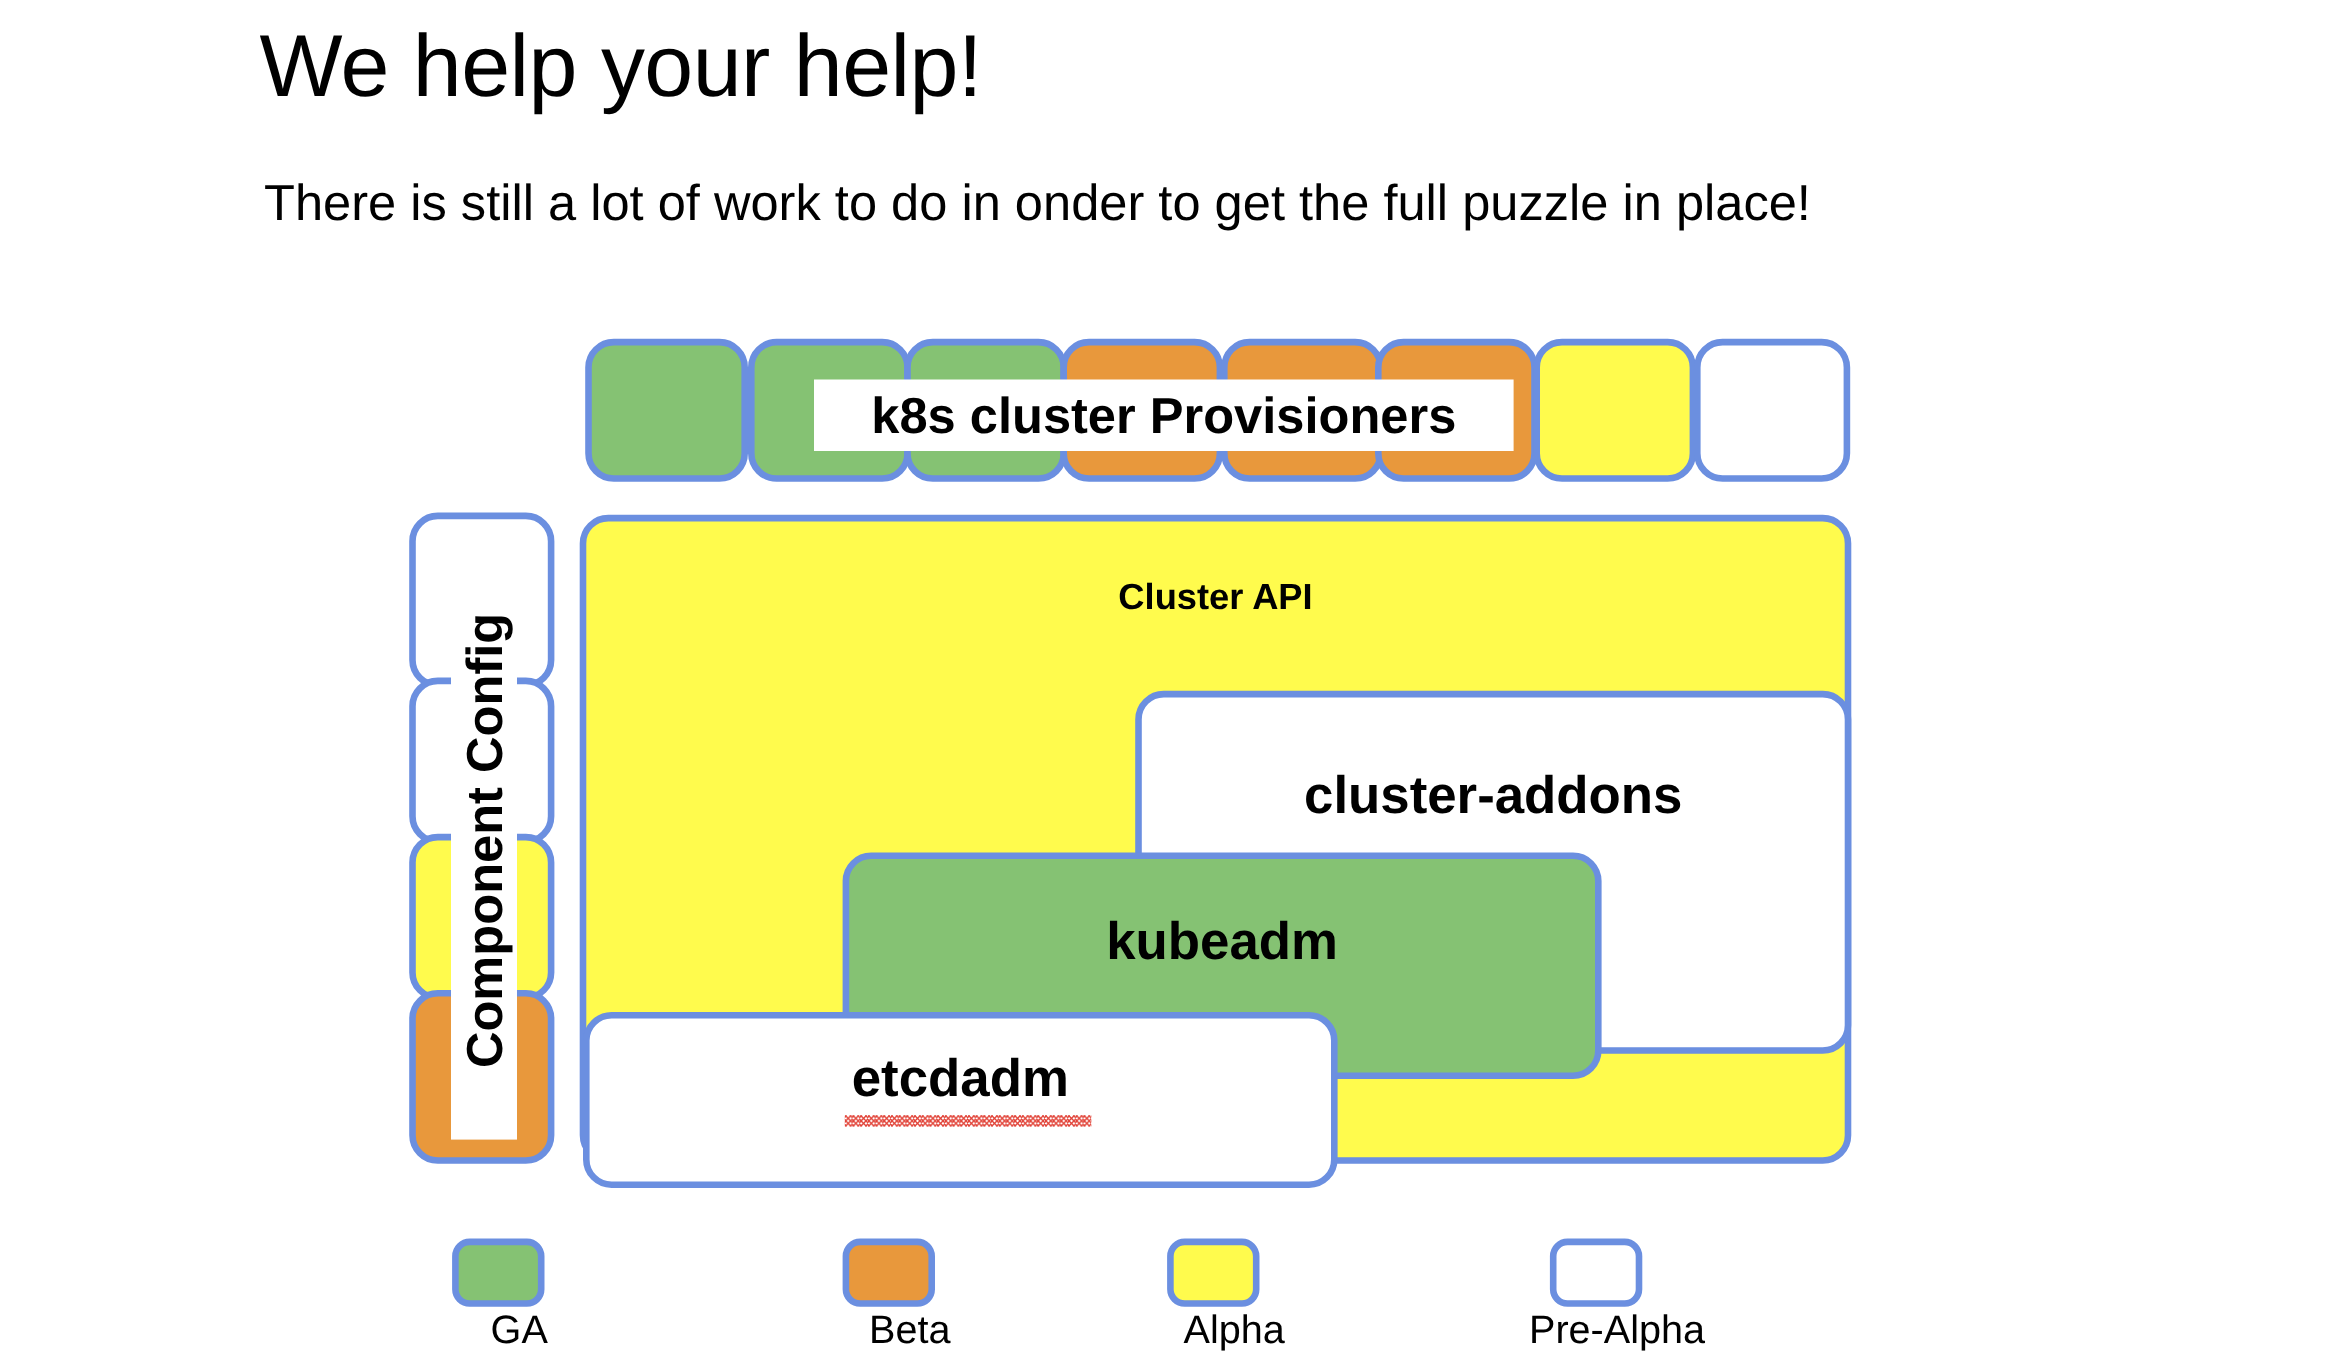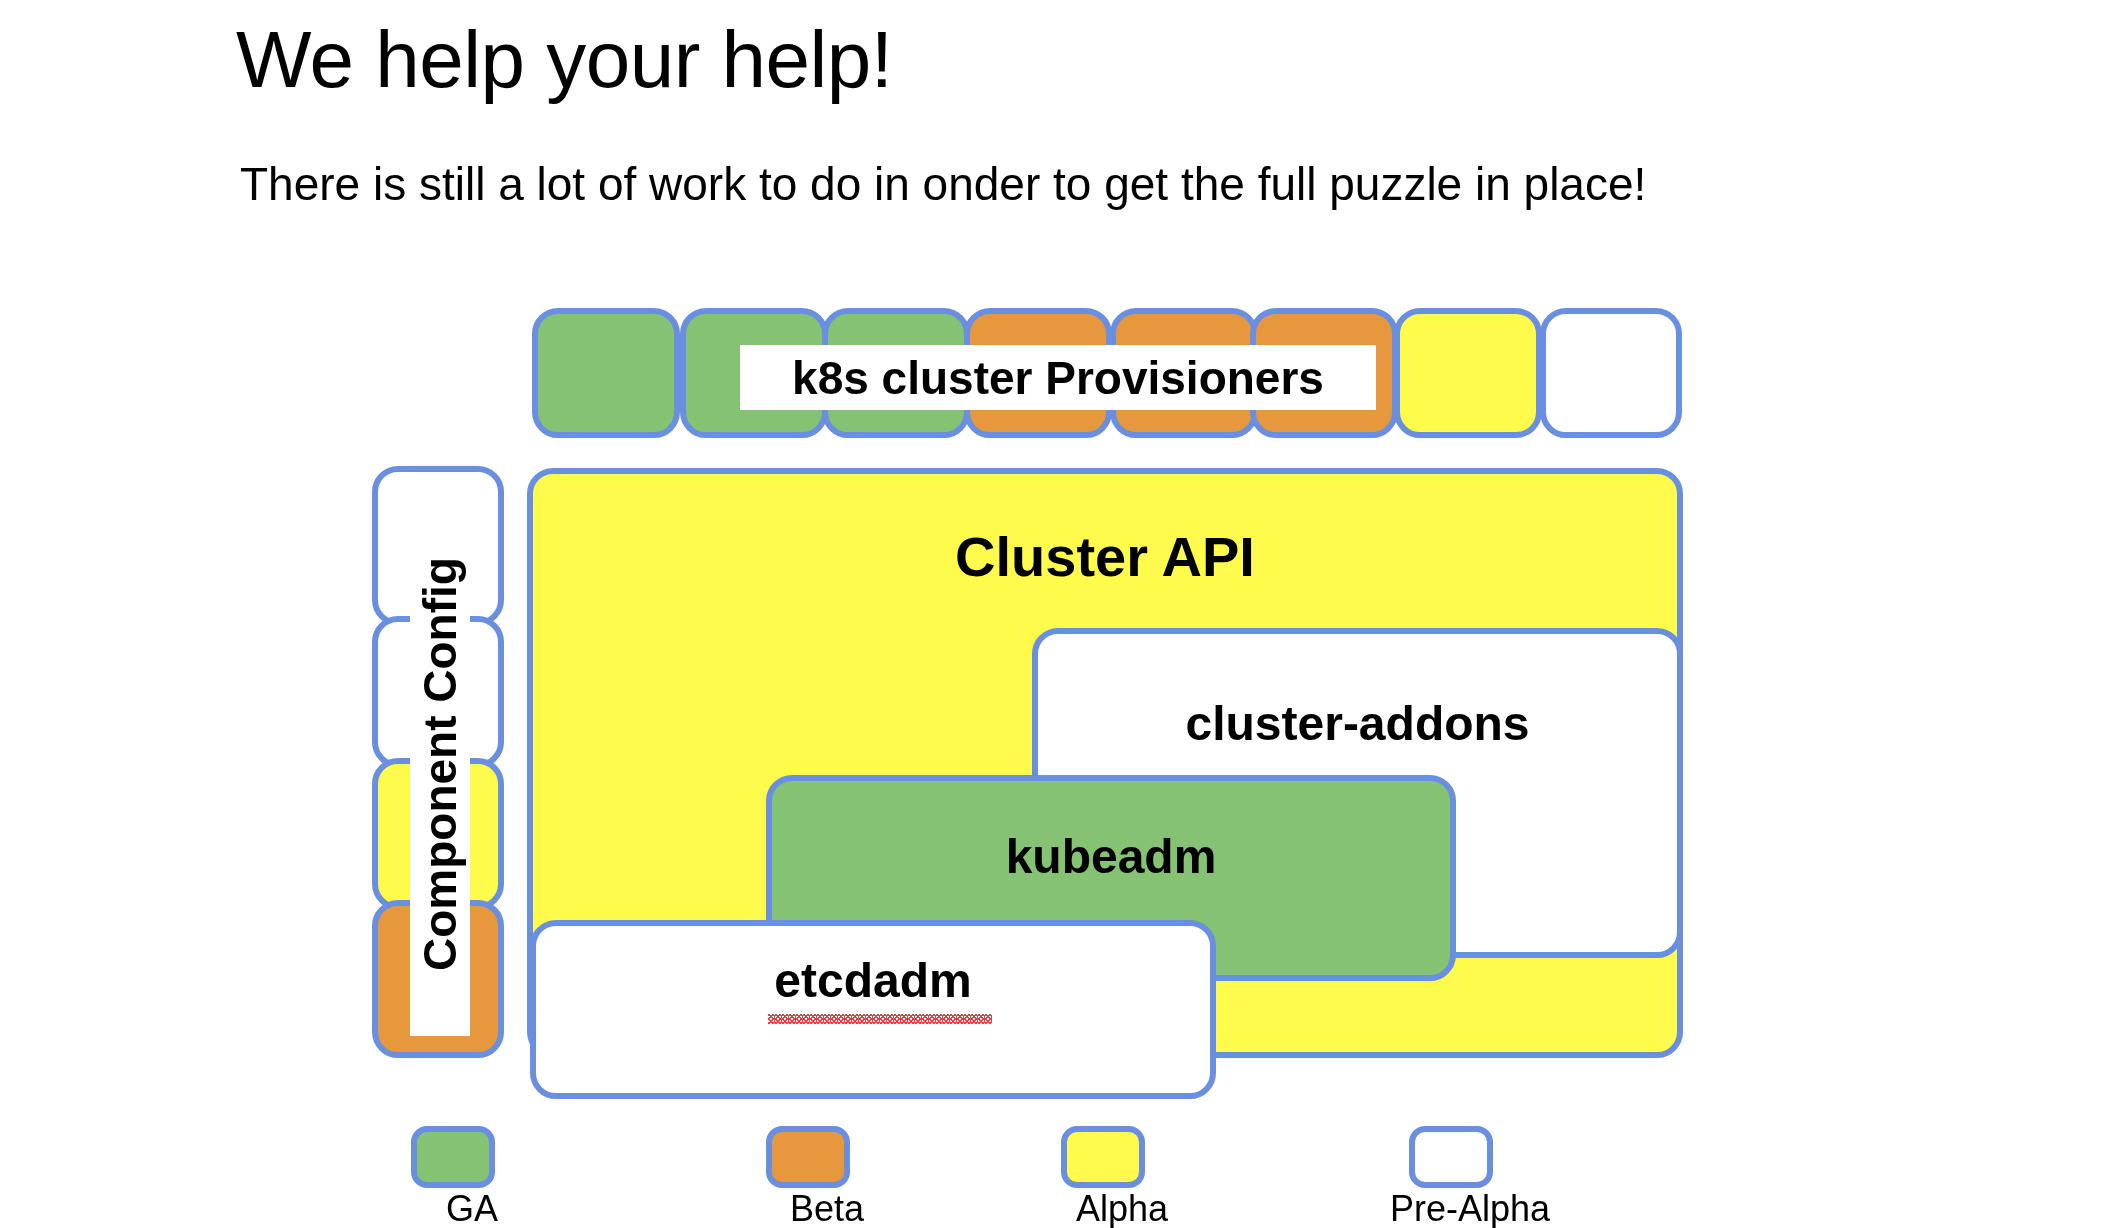--- a/index.html
+++ b/index.html
@@ -142,32 +142,32 @@
   <div class="plate" style="left:740px; top:345px; width:636px; height:65px; font-size:46px;">k8s cluster Provisioners</div>
 
   <div class="box prealpha" style="left:372px; top:466px; width:132px; height:160px;"></div>
   <div class="box prealpha" style="left:372px; top:616px; width:132px; height:152px;"></div>
   <div class="box alpha" style="left:372px; top:758px; width:132px; height:152px;"></div>
   <div class="box beta" style="left:372px; top:900px; width:132px; height:158px;"></div>
 
   <div class="plate plate-vertical" style="left:410px; top:492px; width:60px; height:544px; font-size:46px;">Component Config</div>
 
   <div class="box alpha" style="left:527px; top:468px; width:1156px; height:590px;">
-    <div class="box-label" style="top:50px; font-size:56px;">Cluster API</div>
+    <div class="box-label" style="top:50px; font-size:33px;">Cluster API</div>
   </div>
 
   <div class="box prealpha" style="left:1032px; top:628px; width:651px; height:330px;">
     <div class="box-label" style="top:62px; font-size:48px;">cluster-addons</div>
   </div>
 
   <div class="box ga" style="left:766px; top:775px; width:690px; height:206px;">
     <div class="box-label" style="top:48px; font-size:48px;">kubeadm</div>
   </div>
 
-  <div class="box prealpha" style="left:530px; top:920px; width:686px; height:179px;">
+  <div class="box prealpha" style="left:530px; top:920px; width:686px; height:160px;">
     <div class="box-label" style="top:27px; font-size:48px;">etcdadm</div>
     <div class="squiggle" style="left:232px; top:88px; width:224px;"></div>
   </div>
 
   <div class="legend-item" style="left:408px; top:1126px;">
     <div class="legend-swatch ga" style="background:#85c273;"></div>
     <div class="legend-text">GA</div>
   </div>
 
   <div class="legend-item" style="left:752px; top:1126px;">

